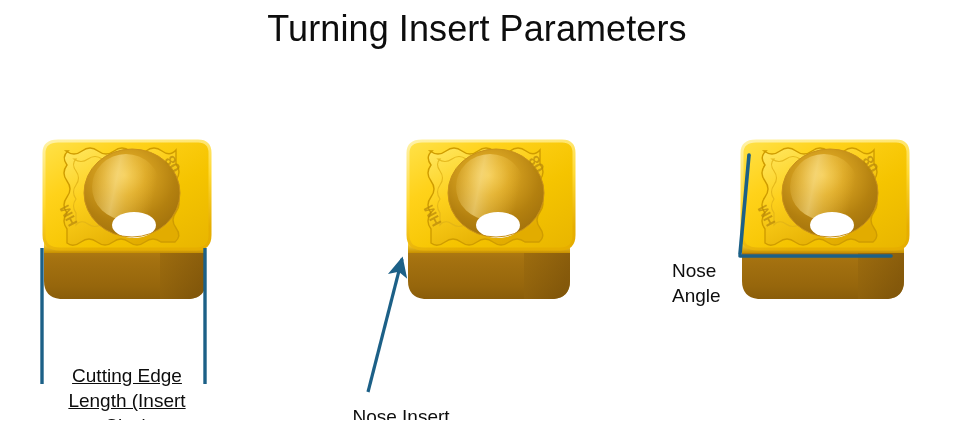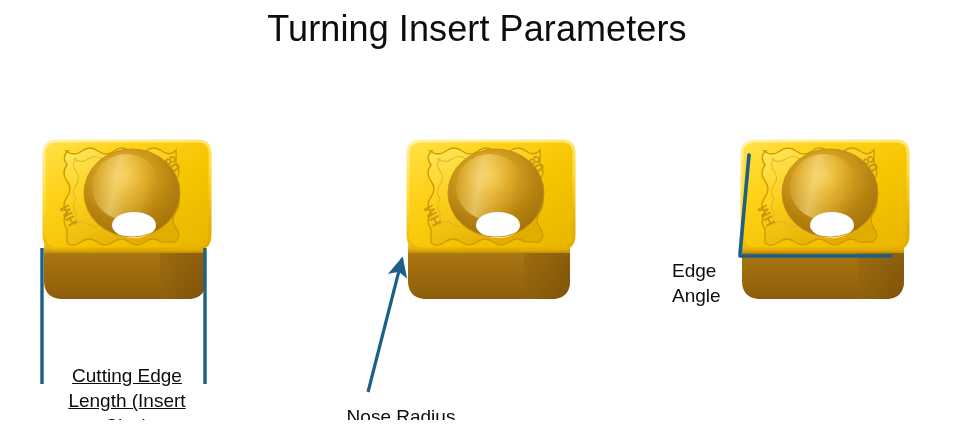--- a/index.html
+++ b/index.html
@@ -243,18 +243,18 @@
     <line x1="368" y1="392" x2="402" y2="259" stroke="#1c6087" stroke-width="3.2" stroke-linecap="butt" marker-end="url(#arrowHead)"></line>
 
     <line x1="749" y1="155" x2="740" y2="254" stroke="#1c6087" stroke-width="3.6" stroke-linecap="round"></line>
     <line x1="740" y1="256" x2="891" y2="256" stroke="#1c6087" stroke-width="3.6" stroke-linecap="round"></line>
   </svg>
 
   <div class="caption caption-center cap-cutting-edge">Cutting Edge
 Length (Insert
 Size)</div>
 
-  <div class="caption caption-center cap-nose-radius">Nose Radius</div>
-
-  <div class="caption caption-left cap-nose-angle">Edge
+  <div class="caption caption-center cap-nose-radius">Nose Insert</div>
+
+  <div class="caption caption-left cap-nose-angle">Nose
 Angle</div>
 
 </div>
 
 </body></html>

